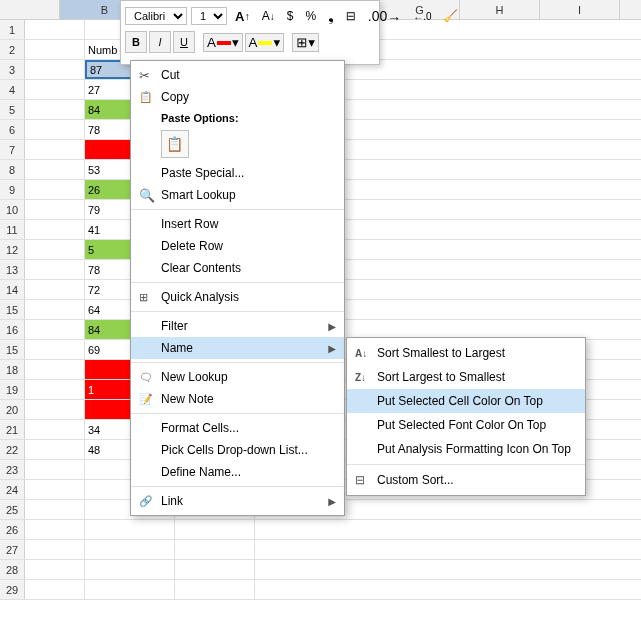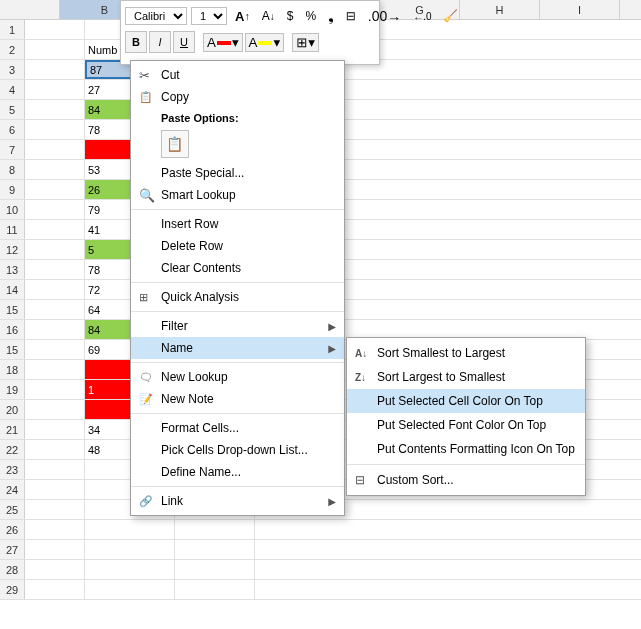--- a/index.html
+++ b/index.html
@@ -601,21 +601,21 @@
           <span class="menu-icon" style="font-size:10px; font-weight:bold;">Z↓</span>
           <span>Sort Largest to Smallest</span>
         </div>
         <div class="submenu-item highlighted">
           <span>Put Selected Cell Color On Top</span>
         </div>
         <div class="submenu-item">
           <span>Put Selected Font Color On Top</span>
         </div>
         <div class="submenu-item">
-          <span>Put Contents Formatting Icon On Top</span>
+          <span>Put Analysis Formatting Icon On Top</span>
         </div>
         <div class="menu-separator"></div>
         <div class="submenu-item">
           <span class="menu-icon">⊟</span>
           <span>Custom Sort...</span>
         </div>
       </div>
     </div>
     <div class="menu-separator"></div>
 

